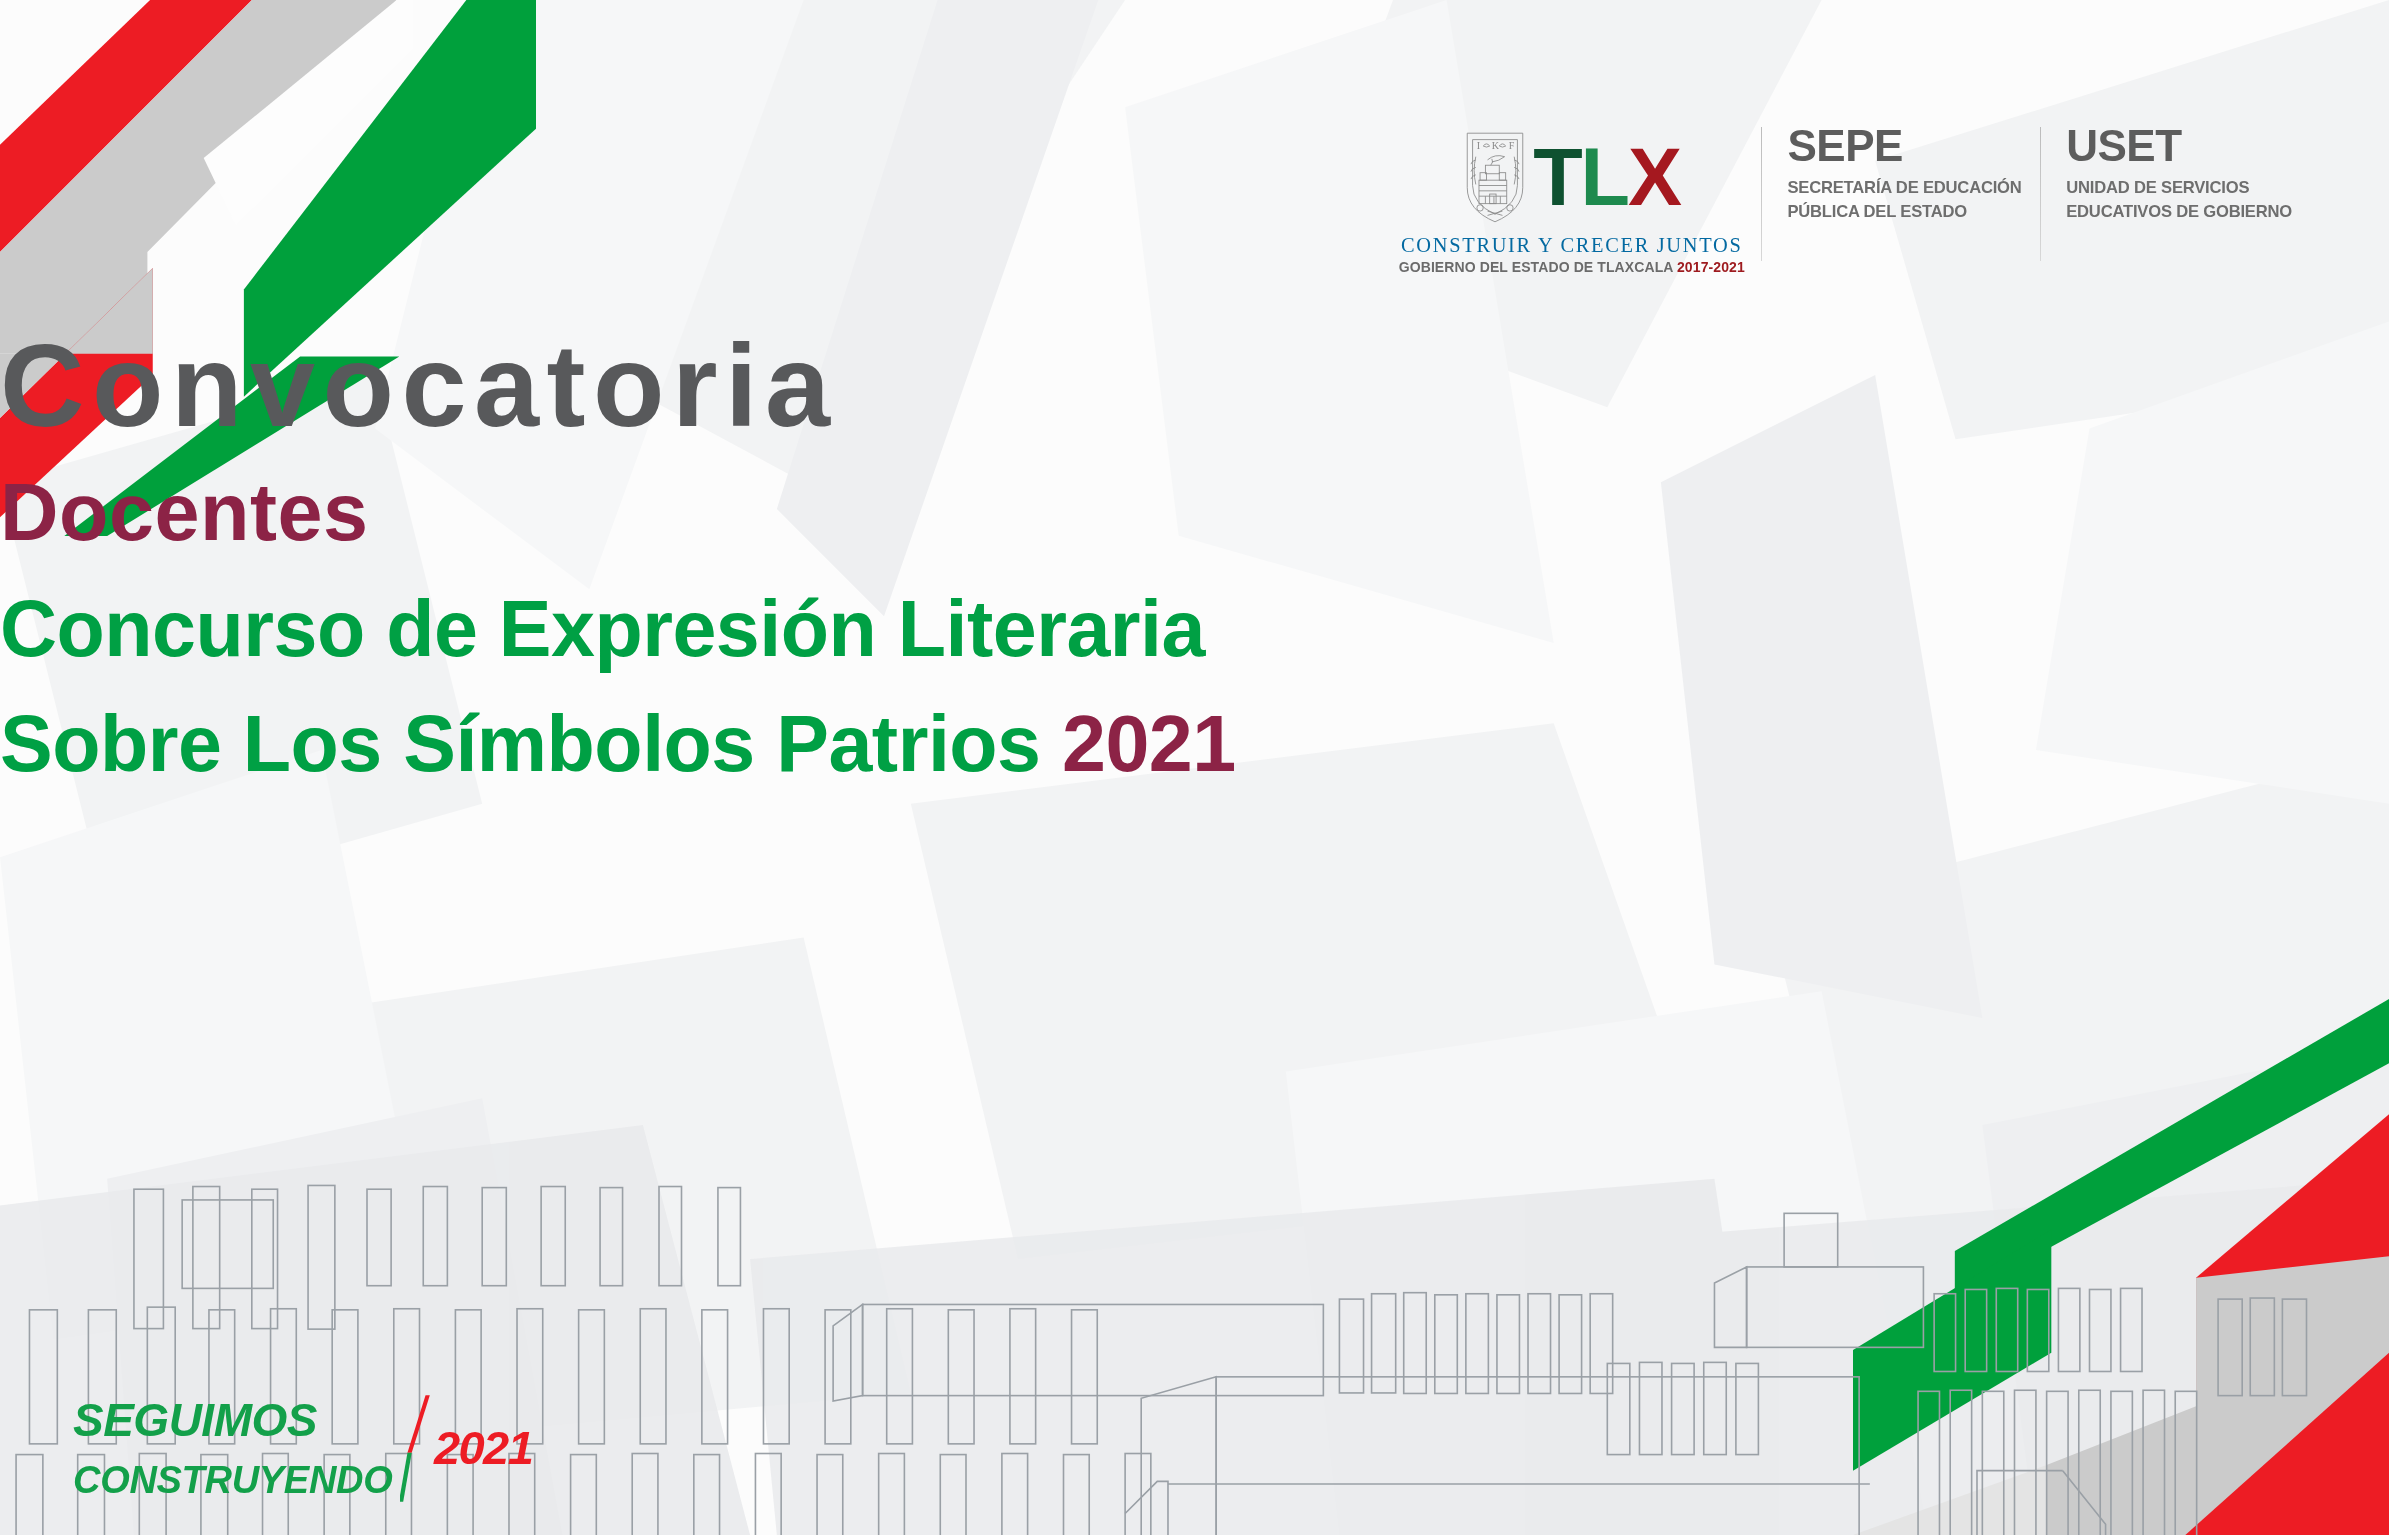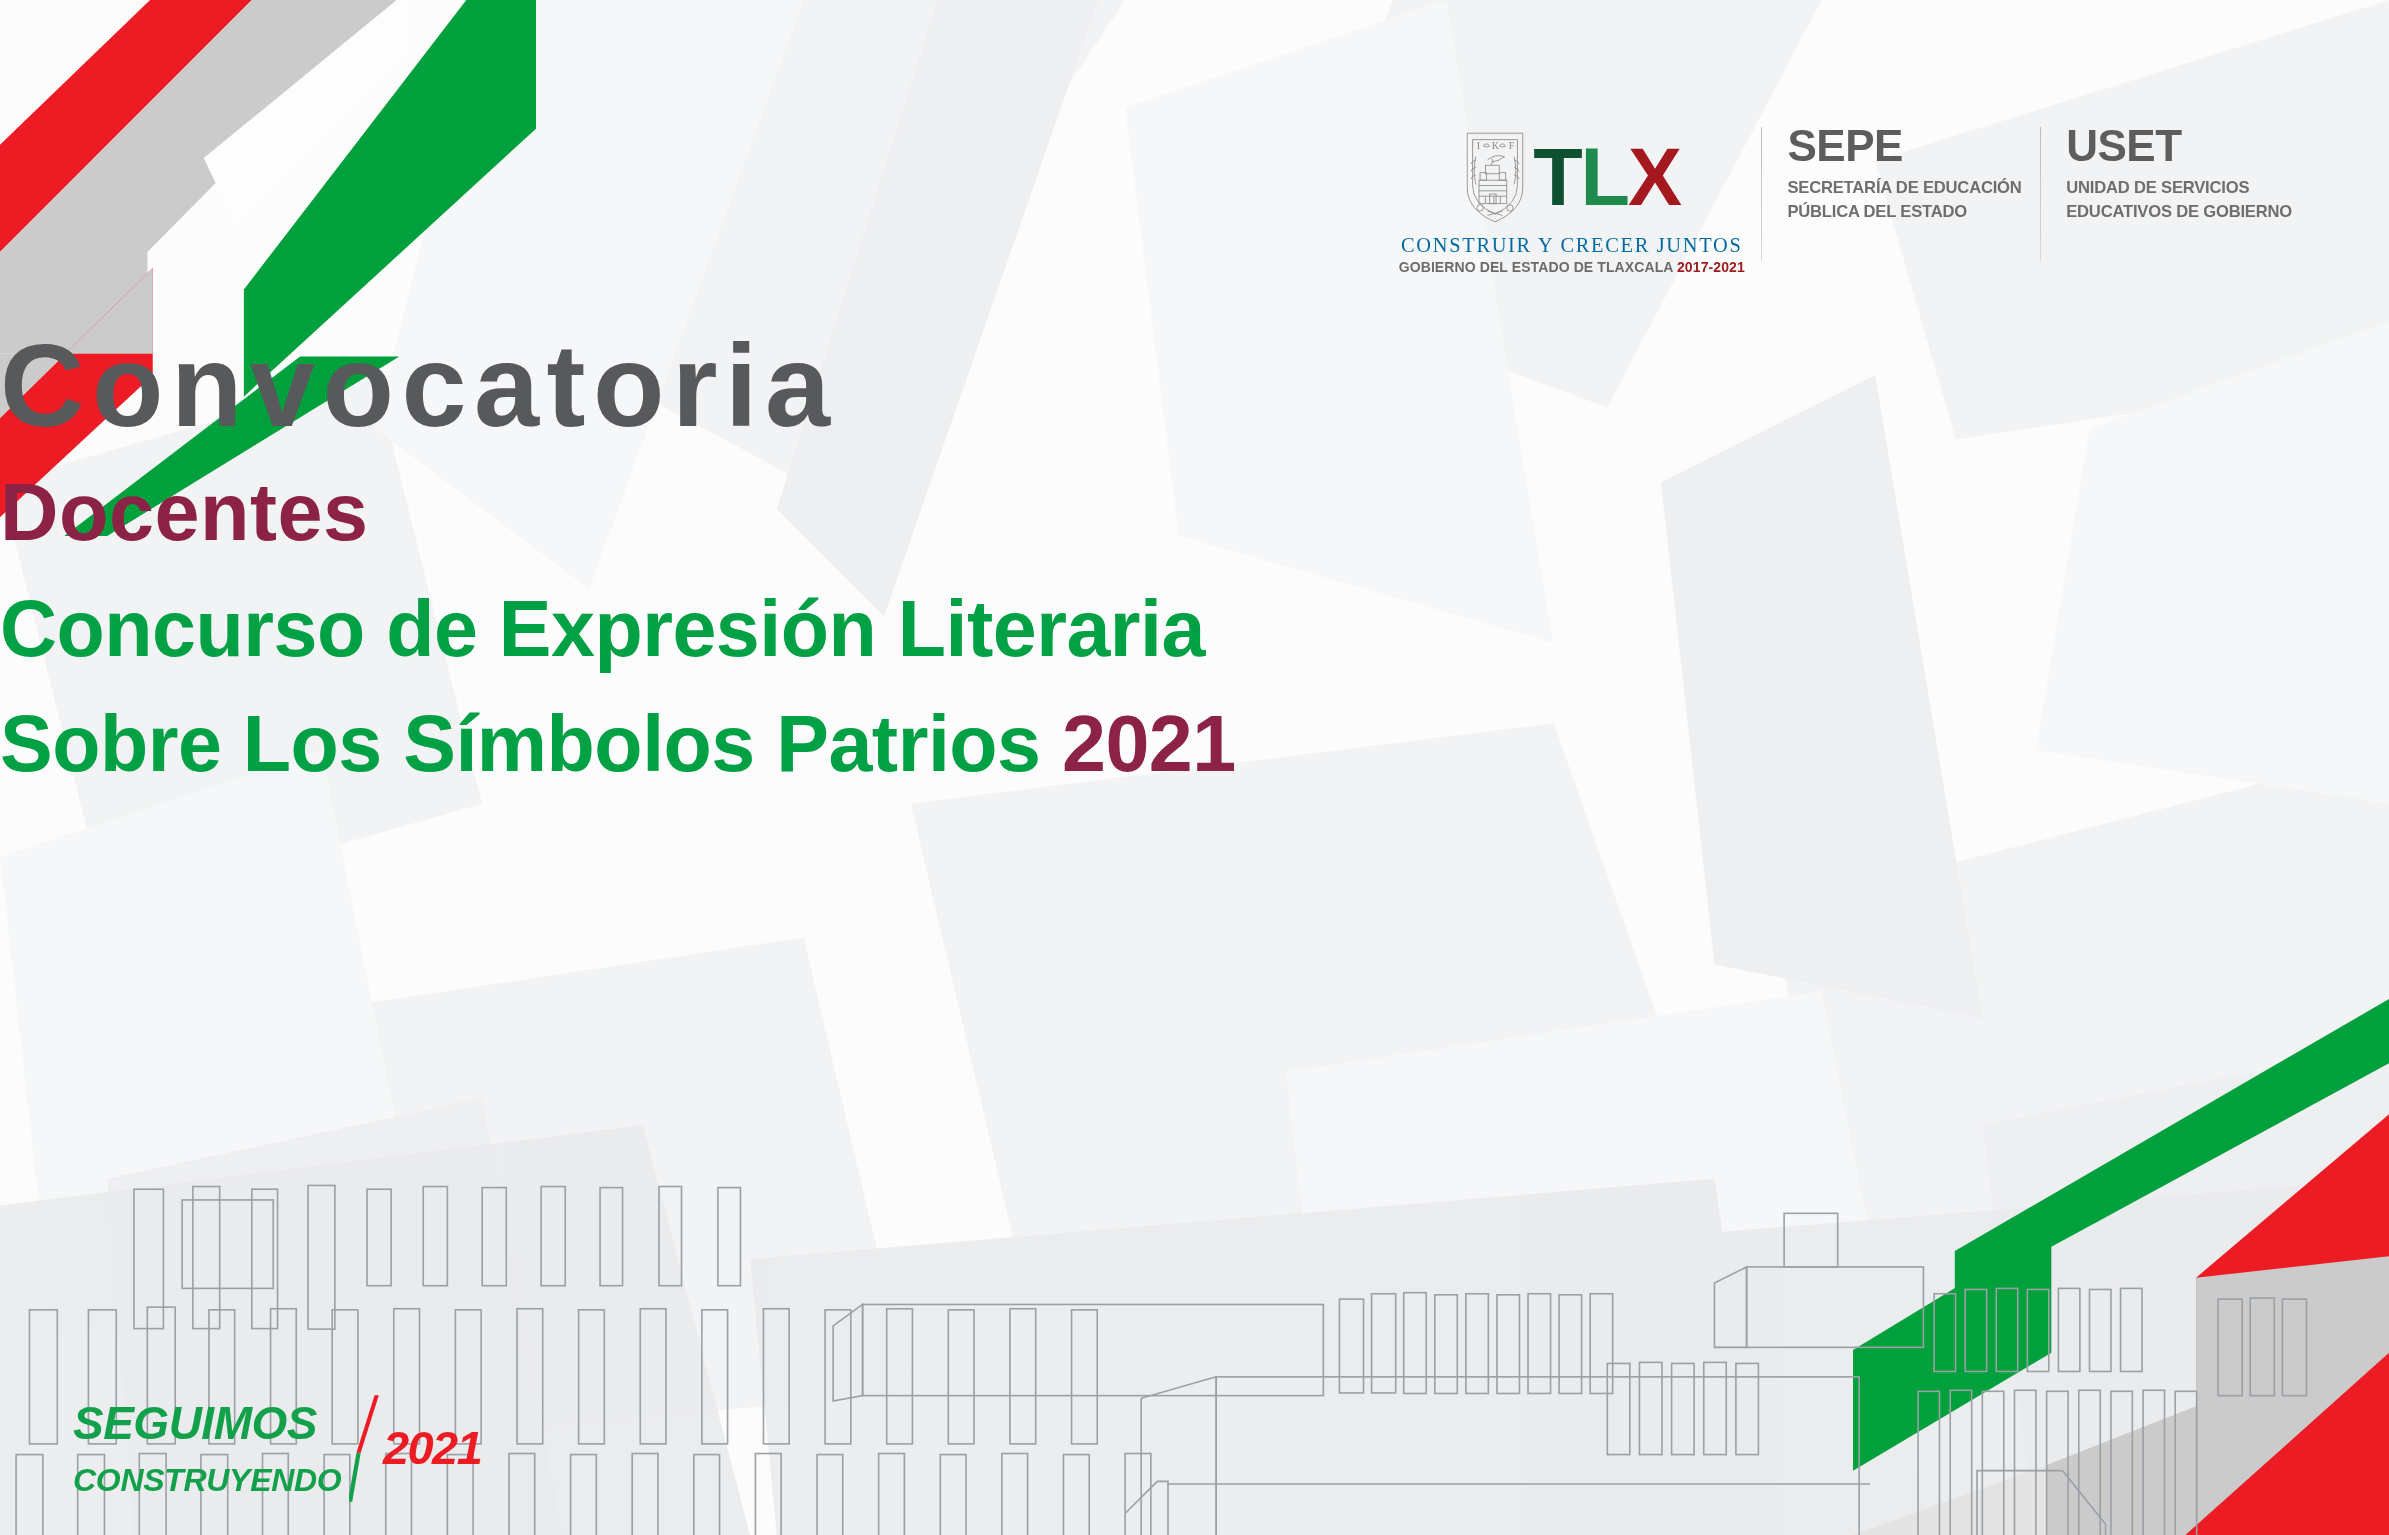--- a/index.html
+++ b/index.html
@@ -133,21 +133,21 @@
     display:flex;
     flex-direction:column;
     font-family:"Liberation Sans", sans-serif;
     font-weight:bold;
     font-style:italic;
     color:#13A04A;
     line-height:0.98;
     letter-spacing:-0.5px;
   }
   .seg-l1{font-size:46px;}
-  .seg-l2{font-size:32px;margin-top:19px;letter-spacing:-0.3px;}
+  .seg-l2{font-size:38px;margin-top:19px;letter-spacing:-0.3px;}
   .seg-slash{width:33px;height:107px;margin:0 1.1px 0 7.5px;position:relative;}
   .seg-year{
     display:flex;
     flex-direction:row;
     font-family:"Liberation Sans", sans-serif;
     font-weight:bold;
     font-style:italic;
     color:#ED1C24;
     font-size:47px;
     line-height:0.98;

